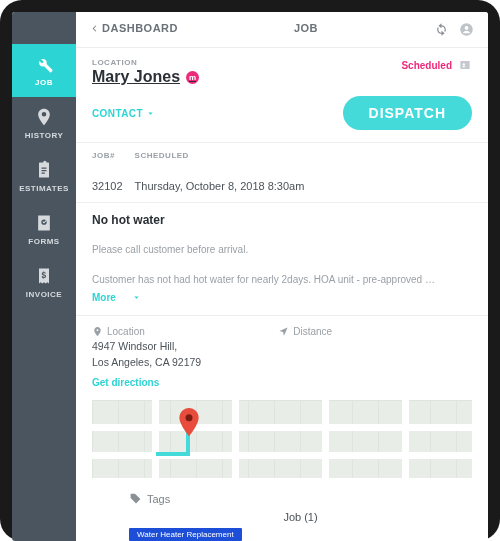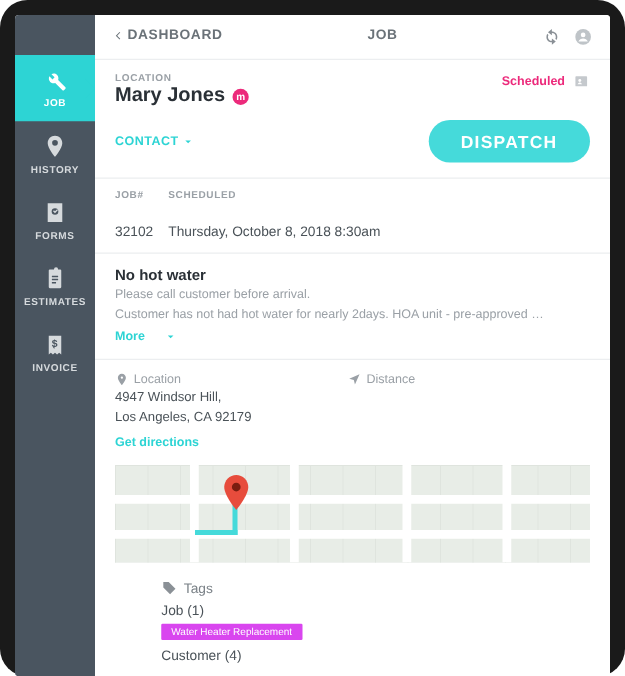--- a/index.html
+++ b/index.html
@@ -80,21 +80,21 @@
   .topbar .title-center { flex: 1; text-align: center; }
   .topbar .icons { display: flex; gap: 10px; }
   .topbar .icons svg { width: 15px; height: 15px; fill: #8a9096; cursor: pointer; }
 
   .header-block {
     padding: 10px 16px 12px 16px;
     border-bottom: 1px solid #eceef0;
   }
   .header-row1 { display: flex; justify-content: space-between; align-items: flex-start; }
   .location-label { font-size: 8px; color: #9aa0a6; letter-spacing: 0.5px; font-weight: 600; }
-  .customer-name { font-size: 16px; font-weight: 700; color: #2a3036; display: flex; align-items: center; gap: 6px; margin-top: 1px;}
+  .customer-name { font-size: 16px; font-weight: 700; color: #2a3036; display: flex; align-items: center; gap: 6px; margin-top: 1px; text-decoration: underline;}
   .status-badge-pink {
     display: inline-flex; align-items: center; justify-content: center;
     width: 13px; height: 13px; border-radius: 50%; background: #ec2a7b;
     color: #fff; font-size: 8px; font-weight: 700;
   }
   .status-right { display: flex; align-items: center; gap: 6px; }
   .status-text { color: #ec2a7b; font-size: 10px; font-weight: 700; }
   .status-right svg { width: 14px; height: 14px; fill: #c5c9cd; }
 
   .header-row2 { display: flex; justify-content: space-between; align-items: center; margin-top: 10px;}
@@ -103,21 +103,21 @@
     background: #45dada; color: #fff; border: none; border-radius: 18px;
     padding: 9px 26px; font-size: 14px; font-weight: 700; letter-spacing: 1px; cursor: pointer;
   }
 
   .meta-row { display: flex; gap: 12px; padding: 8px 16px 10px 16px; border-bottom: 1px solid #eceef0; }
   .meta-item .lbl { font-size: 8px; color: #9aa0a6; letter-spacing: 0.5px; font-weight: 600; }
   .meta-item .val { font-size: 11px; color: #4a5258; margin-top: 20px; }
 
   .desc-block { padding: 10px 16px 10px 16px; border-bottom: 1px solid #eceef0; }
   .desc-title { font-size: 12px; font-weight: 700; color: #2a3036; }
-  .desc-text { font-size: 10px; color: #9aa0a6; line-height: 1.4; margin-top: 2px;}
+  .desc-text { font-size: 10px; color: #9aa0a6; line-height: 1.4; margin-top: 16px;}
   .more-link { color: #2dd4d4; font-size: 10px; font-weight: 700; margin-top: 4px; cursor: pointer; display: inline-flex; align-items: center; gap: 16px;}
 
   .loc-block { padding: 10px 16px 6px 16px; }
   .loc-row { display: flex; gap: 10px; }
   .loc-col { flex: 1; }
   .loc-col.right { flex: 1.1; }
   .loc-hdr { display: flex; align-items: center; gap: 4px; font-size: 10px; color: #9aa0a6; }
   .loc-hdr svg { width: 11px; height: 11px; fill: #9aa0a6; }
   .loc-val { font-size: 10.5px; color: #4a5258; margin-top: 2px; line-height: 1.35;}
   .dir-link { color: #2dd4d4; font-size: 10px; font-weight: 700; margin-top: 8px; cursor: pointer; }
@@ -137,23 +137,23 @@
   .map .road-v { position:absolute; width:7px; background:#fff; top:0; bottom:0; }
   .map .route { position:absolute; background:#45dada; }
   .map .pin { position:absolute; left: 86px; top: 8px; }
   .map .pin svg { width: 22px; height: 28px; }
 
   .tags-block { padding: 6px 16px 10px 16px; }
   .tags-row { display: flex; gap: 20px; margin-left: 37px; }
   .tcol { flex: 1; }
   .tcol-hdr { display: flex; align-items: center; gap: 5px; font-size: 11px; color: #7a8187; }
   .tcol-hdr svg { width: 13px; height: 13px; fill: #8a9096; }
-  .sub { font-size: 11px; color: #4a5258; margin-top: 6px; }
+  .sub { font-size: 11px; color: #4a5258; margin-top: 6px; text-align: center; }
   .tag-pill {
-    display: inline-block; background: #d946ef; color: #fff;
+    display: inline-block; background: #1d4ed8; color: #fff;
     font-size: 8px; padding: 2px 8px; border-radius: 1px; margin-top: 3px;
   }
   .play-btn {
     width: 26px; height: 26px; border-radius: 50%; background: #ec2a7b;
     display: flex; align-items: center; justify-content: center; cursor: pointer;
     margin-left: auto;
   }
   .play-btn svg { width: 10px; height: 10px; fill: #fff; margin-left: 2px;}
 
   .chev { display:inline-block; }
@@ -172,31 +172,31 @@
         <span>JOB</span>
       </div>
       <div class="sidebar-item">
         <svg viewBox="0 0 24 24" fill="currentColor">
             <path d="M12 2C8 2 5 5 5 9c0 5 7 13 7 13s7-8 7-13c0-4-3-7-7-7zm0 9.5A2.5 2.5 0 1 1 12 6a2.5 2.5 0 0 1 0 5.5z"></path>
           </svg>
         <span>HISTORY</span>
       </div>
       <div class="sidebar-item">
         <svg viewBox="0 0 24 24" fill="currentColor">
+            <path d="M17 3h-2a2 2 0 0 0-4 0H7a1 1 0 0 0-1 1v16a1 1 0 0 0 1 1h10a1 1 0 0 0 1-1V4a1 1 0 0 0-1-1zM9 9h6v1.5H9zm0 3h6v1.5H9zm0 3h4v1.5H9z"></path>
+          </svg>
+        <span>ESTIMATES</span>
+      </div>
+      <div class="sidebar-item">
+        <svg viewBox="0 0 24 24" fill="currentColor">
             <path d="M5 3h14v18H5z" fill="currentColor"></path>
             <circle cx="12" cy="11" r="3.2" fill="#4a5560"></circle>
             <path d="M11 9.8l1 1 2-2 .9.9-2.9 2.9-1.9-1.9z" fill="currentColor"></path>
           </svg>
         <span>FORMS</span>
-      </div>
-      <div class="sidebar-item">
-        <svg viewBox="0 0 24 24" fill="currentColor">
-            <path d="M17 3h-2a2 2 0 0 0-4 0H7a1 1 0 0 0-1 1v16a1 1 0 0 0 1 1h10a1 1 0 0 0 1-1V4a1 1 0 0 0-1-1zM9 9h6v1.5H9zm0 3h6v1.5H9zm0 3h4v1.5H9z"></path>
-          </svg>
-        <span>ESTIMATES</span>
       </div>
       <div class="sidebar-item">
         <svg viewBox="0 0 24 24" fill="currentColor">
             <path d="M6 3h12v18l-2-1.5-2 1.5-2-1.5-2 1.5-2-1.5-2 1.5zM10 8h1v1c1 .1 1.8.7 1.8 1.7 0 .9-.6 1.4-1.5 1.6l1.6 2.2h-1.4l-1.5-2.1V14l1.5 2.1"></path>
             <text x="12" y="14" font-size="10" fill="#4a5560" text-anchor="middle" font-weight="700">$</text>
           </svg>
         <span>INVOICE</span>
       </div>
     </div>
 

